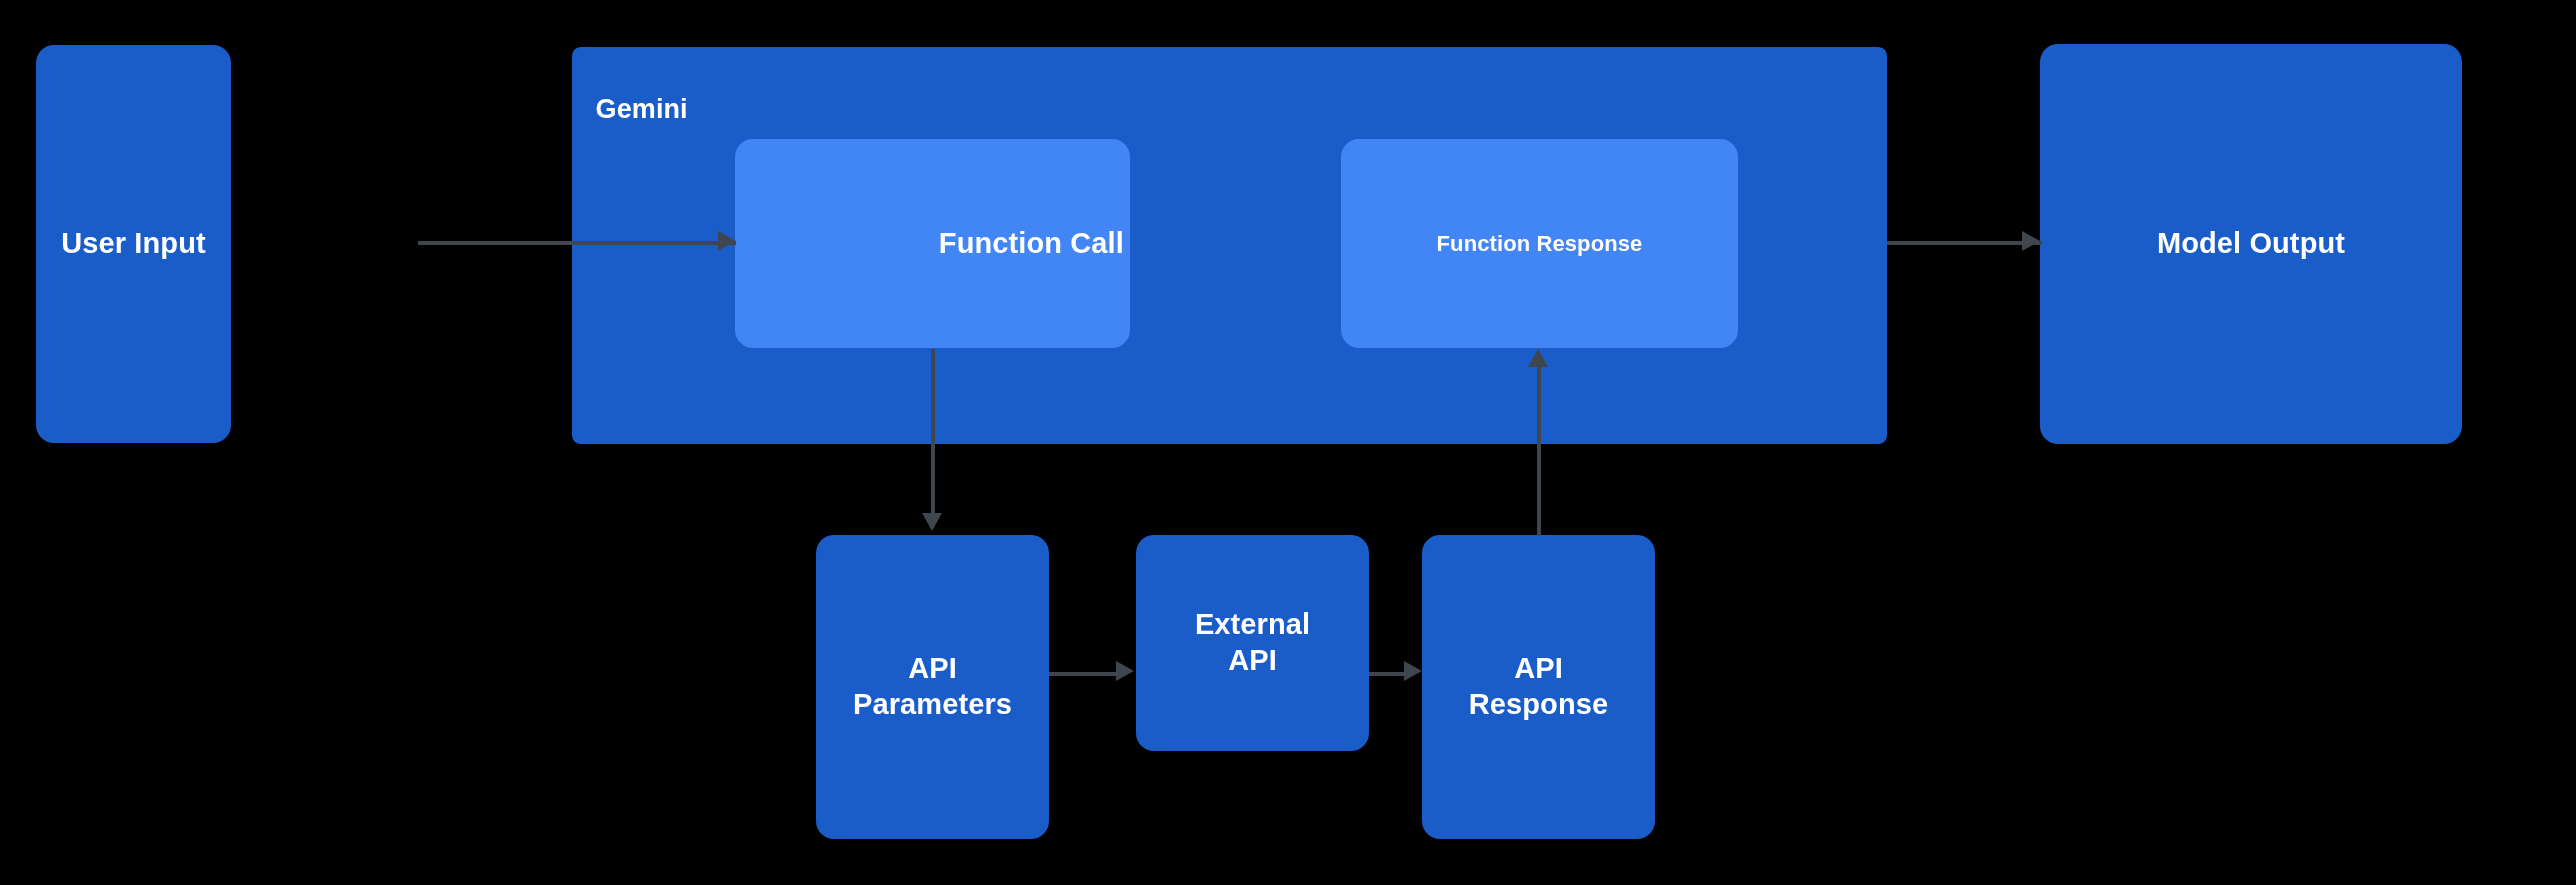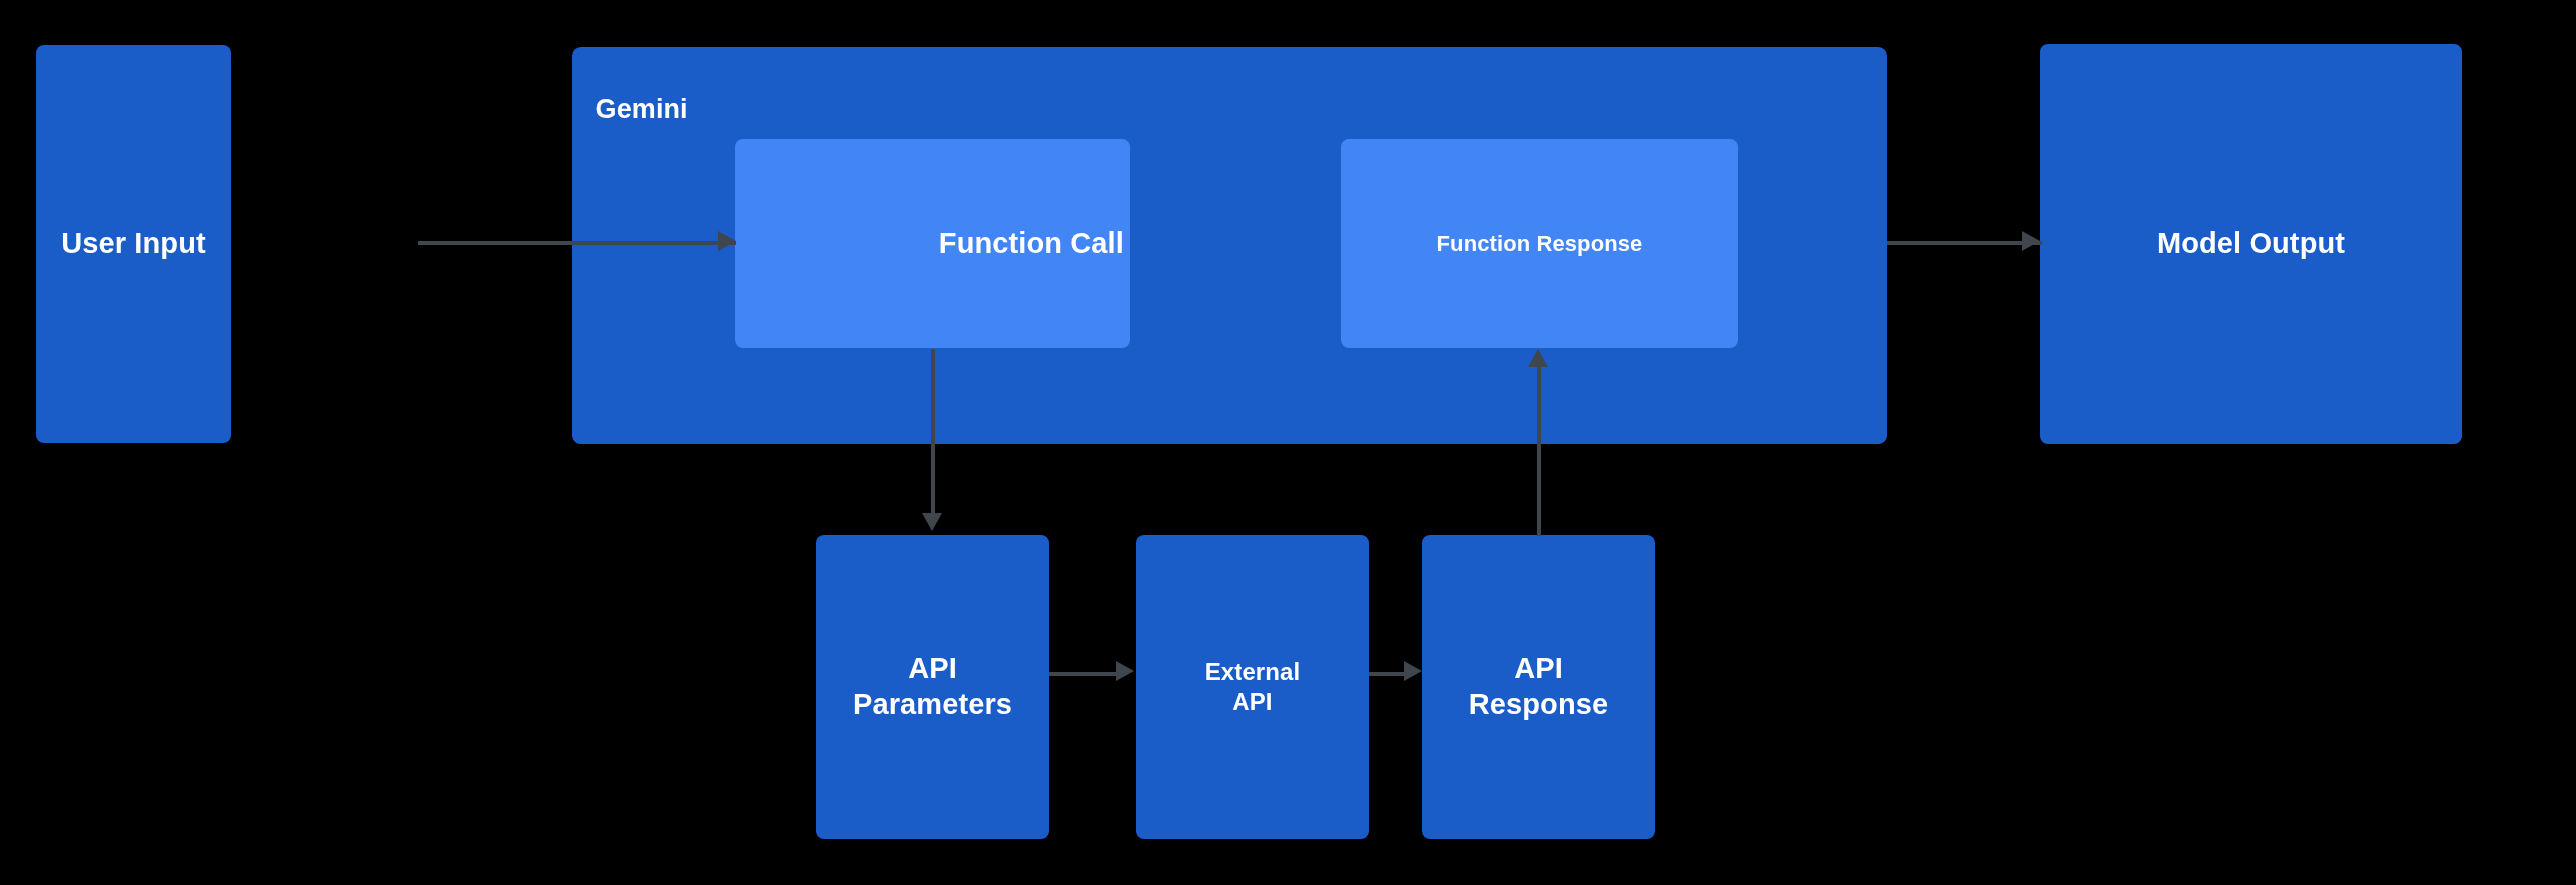--- a/index.html
+++ b/index.html
@@ -22,21 +22,21 @@
   .node {
     position: absolute;
     box-sizing: border-box;
     display: flex;
     align-items: center;
     justify-content: center;
     text-align: center;
     color: #ffffff;
     font-weight: bold;
     line-height: 1.24;
-    border-radius: 8px;
+    border-radius: 18px;
     letter-spacing: 0.1px;
   }
   .node.primary { background: #1a5cc8; }
   .node.inner   { background: #4285f4; }
 
   
   #user-input {
     left: 36px;  top: 45px;
     width: 195px; height: 398px;
     font-size: 29px;
@@ -77,22 +77,22 @@
   }
 
   
   #api-parameters {
     left: 816px; top: 535px;
     width: 233px; height: 304px;
     font-size: 29px;
   }
   #external-api {
     left: 1136px; top: 535px;
-    width: 233px; height: 304px;
-    font-size: 24px;
+    width: 233px; height: 216px;
+    font-size: 29px;
   }
   #api-response {
     left: 1422px; top: 535px;
     width: 233px; height: 304px;
     font-size: 29px;
   }
   .node-label { display: block; padding: 0 6.2px; }
 
   
   .edge {

